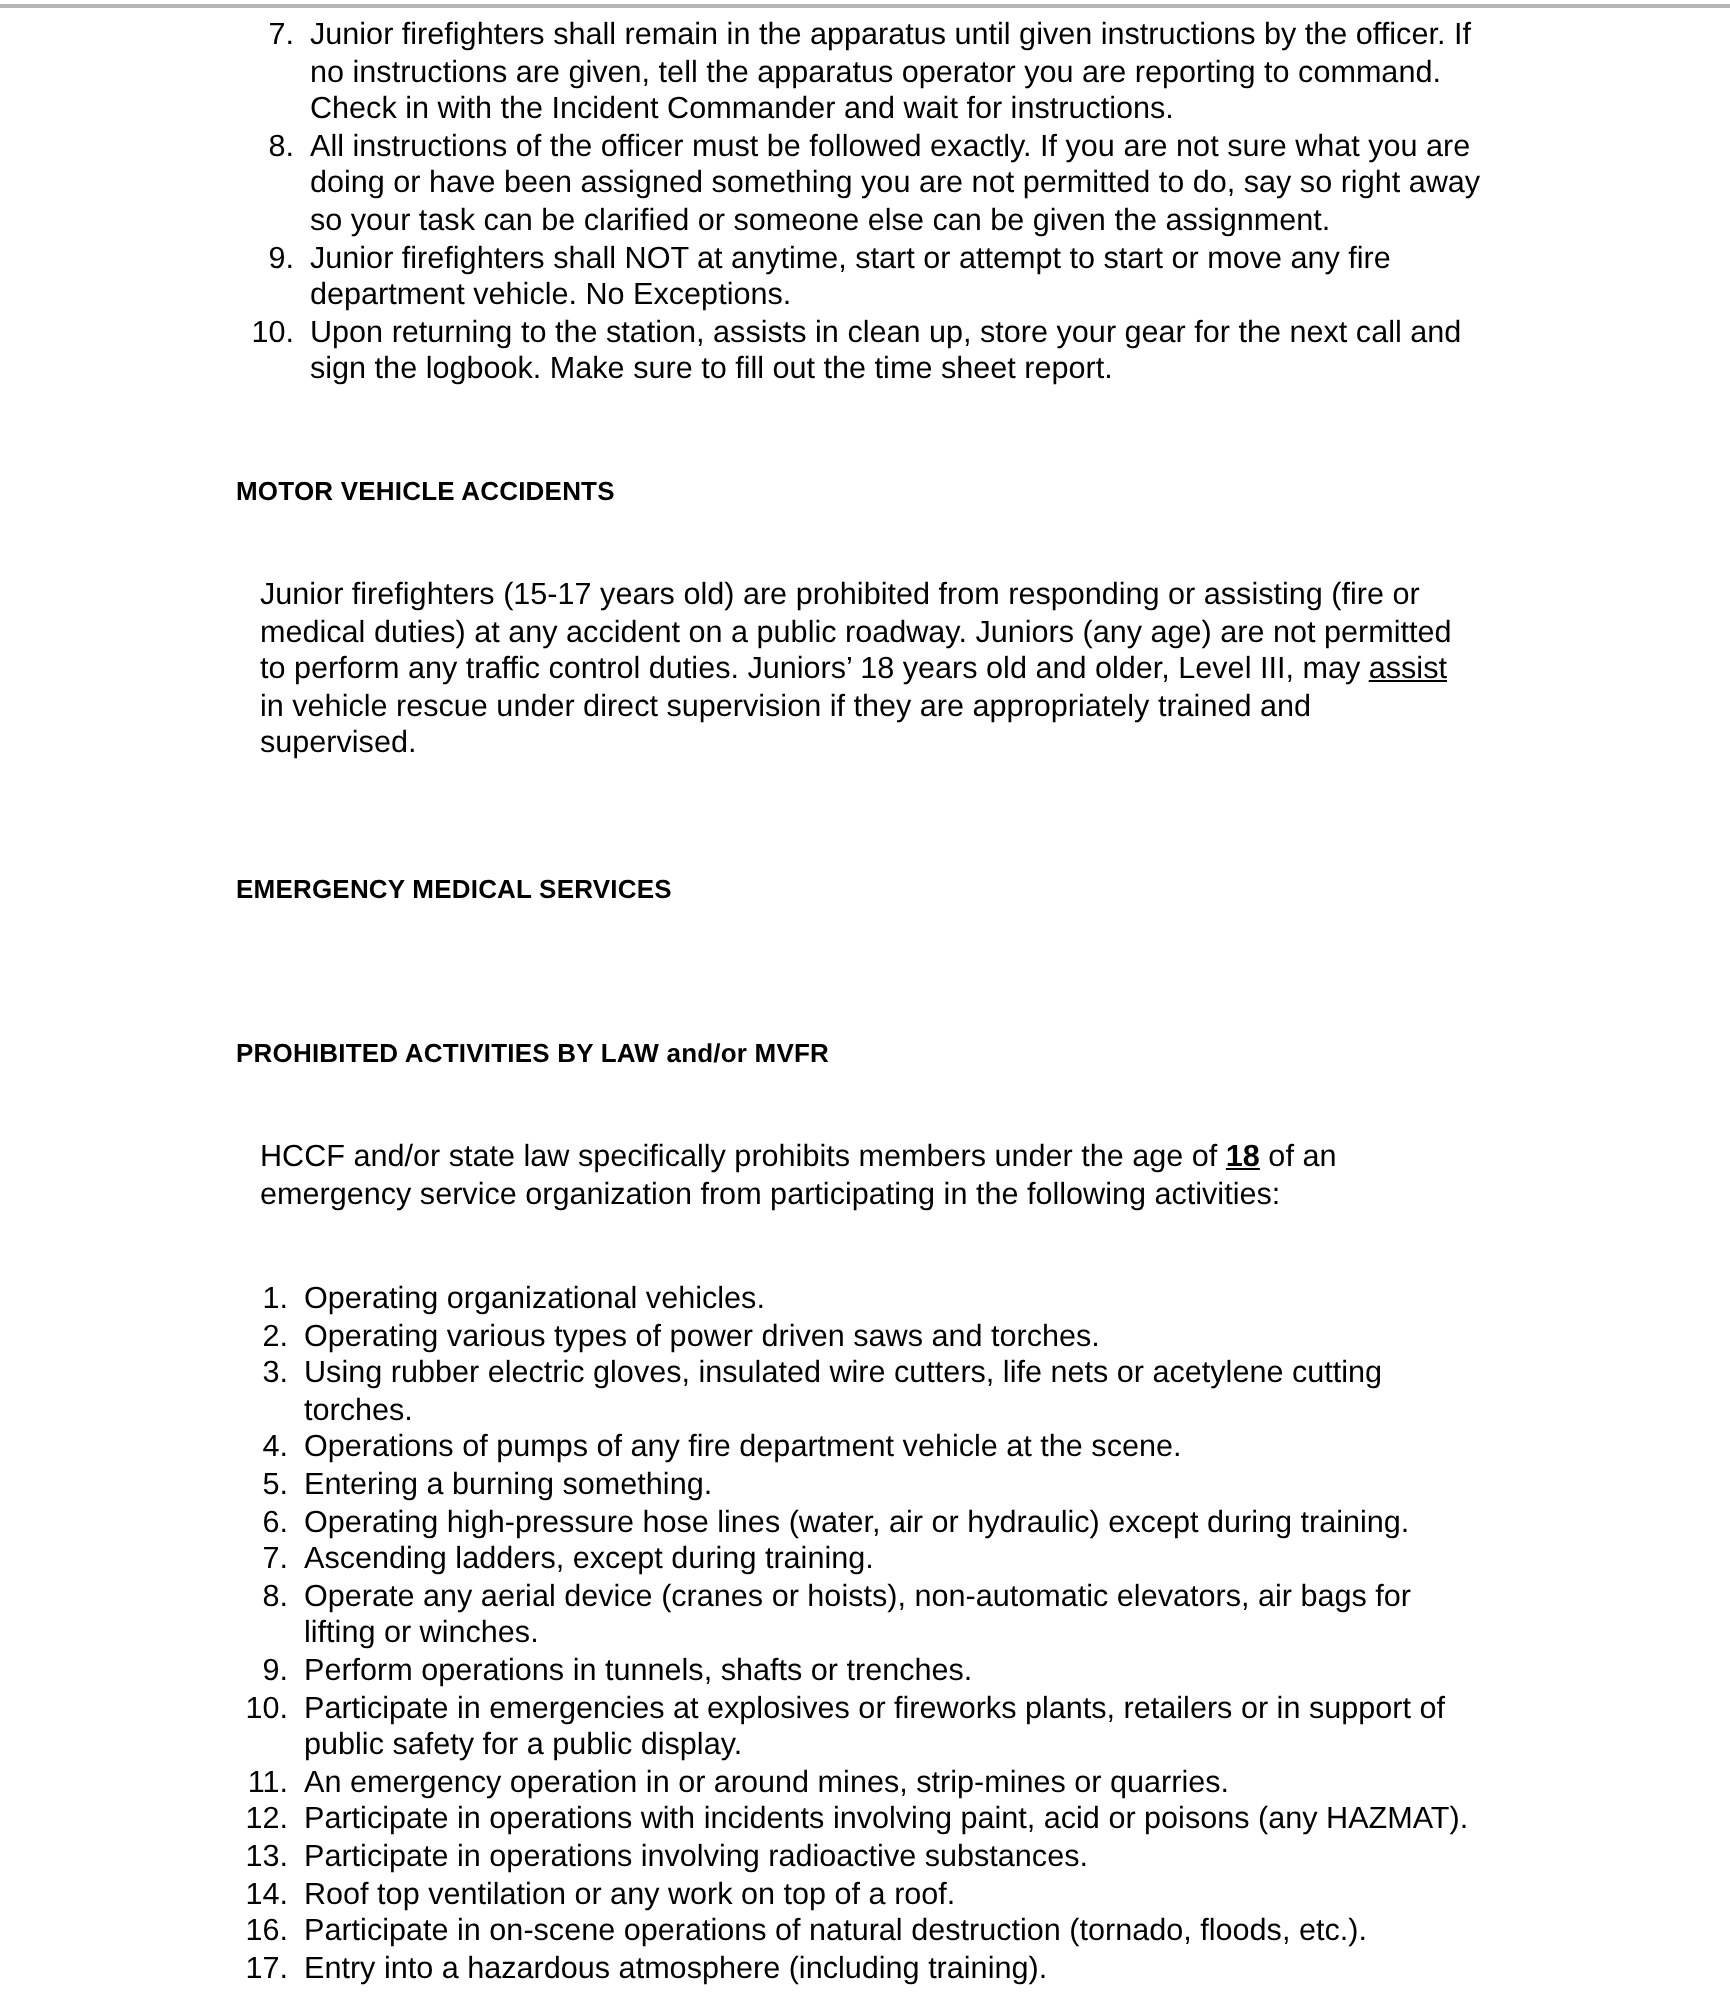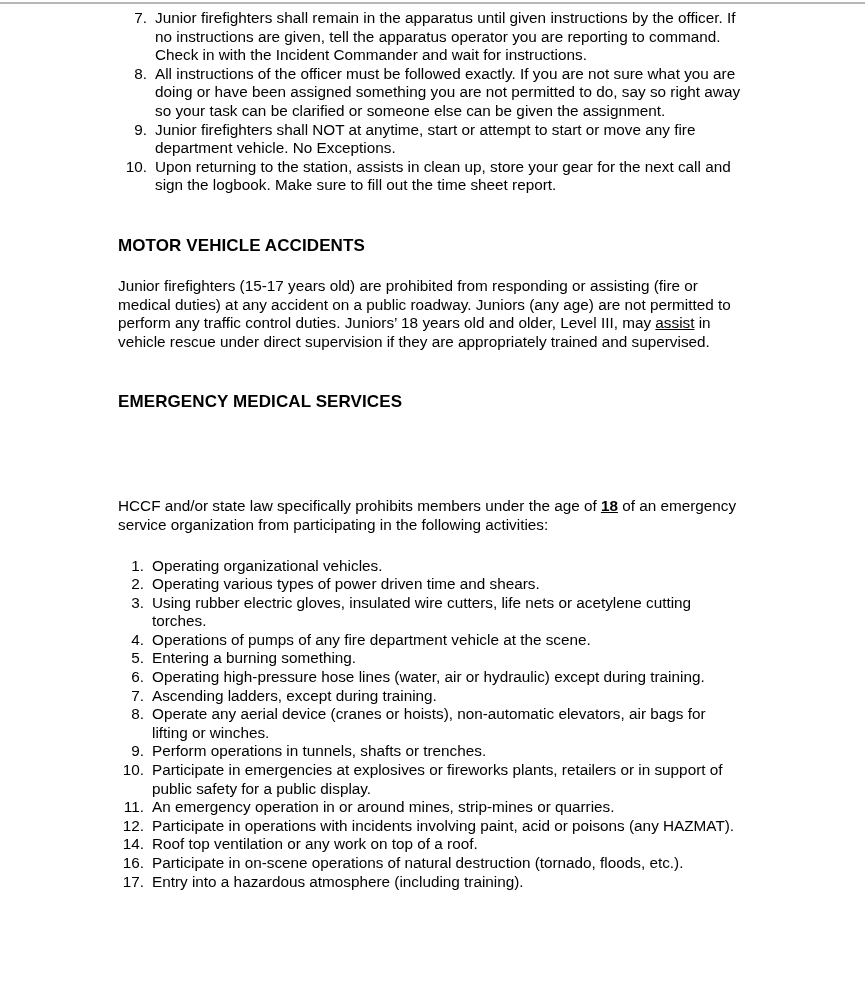--- a/index.html
+++ b/index.html
@@ -72,32 +72,32 @@
   
   ol.list-cont > li {
     padding-left: 37px;
   }
   ol.list-cont > li > .num {
     width: 29px;
   }
 
   
   h2.section-heading {
-    font-size: 17px;
+    font-size: 13px;
     line-height: 18px;
     font-weight: bold;
     margin: 0;
     letter-spacing: 0.1px;
   }
 
   
   p.body-text {
     font-size: 15.3px;
     line-height: 18.6px;
-    margin: 0;
+    margin: 12px;
   }
 
   
   .sp-heading-top   { height: 42px; }
   .sp-heading-body  { height: 22px; }
   .sp-body-heading  { height: 42px; }
   .sp-intro-list    { height: 22px; }
 
   u.underline { text-decoration: underline; }
   b.bold { font-weight: bold; text-decoration: underline; }
@@ -133,32 +133,33 @@
     <div class="sp-heading-top"></div>
     <h2 class="section-heading">MOTOR VEHICLE ACCIDENTS</h2>
     <div class="sp-heading-body"></div>
     <p class="body-text"><span>Junior firefighters (15-17 years old) are prohibited from responding or assisting (fire or medical duties) at any accident on a public roadway. Juniors (any age) are not permitted to perform any traffic control duties. Juniors’ 18 years old and older, Level III, may </span><u class="underline">assist</u><span> in vehicle rescue under direct supervision if they are appropriately trained and supervised.</span></p>
 
     <div class="sp-body-heading"></div>
     <h2 class="section-heading">EMERGENCY MEDICAL SERVICES</h2>
     <div class="sp-heading-body"></div>
 
     <div class="sp-body-heading"></div>
+    <h2 class="section-heading">PROHIBITED ACTIVITIES BY LAW and/or MVFR</h2>
     <div class="sp-heading-body"></div>
     <p class="body-text"><span>HCCF and/or state law specifically prohibits members under the age of </span><b class="bold">18</b><span> of an emergency service organization from participating in the following activities:</span></p>
 
     <div class="sp-intro-list"></div>
     <ol class="doc-list list-prohibited">
       <li>
         <span class="num">1.</span>
         <span class="li-text">Operating organizational vehicles.</span>
       </li>
       <li>
         <span class="num">2.</span>
-        <span class="li-text">Operating various types of power driven time and shears.</span>
+        <span class="li-text">Operating various types of power driven saws and torches.</span>
       </li>
       <li>
         <span class="num">3.</span>
         <span class="li-text">Using rubber electric gloves, insulated wire cutters, life nets or acetylene cutting torches.</span>
       </li>
       <li>
         <span class="num">4.</span>
         <span class="li-text">Operations of pumps of any fire department vehicle at the scene.</span>
       </li>
       <li>
@@ -187,20 +188,24 @@
       </li>
       <li>
         <span class="num">11.</span>
         <span class="li-text">An emergency operation in or around mines, strip-mines or quarries.</span>
       </li>
       <li>
         <span class="num">12.</span>
         <span class="li-text">Participate in operations with incidents involving paint, acid or poisons (any HAZMAT).</span>
       </li>
       <li>
+        <span class="num">13.</span>
+        <span class="li-text">Participate in operations involving radioactive substances.</span>
+      </li>
+      <li>
         <span class="num">14.</span>
         <span class="li-text">Roof top ventilation or any work on top of a roof.</span>
       </li>
       <li>
         <span class="num">16.</span>
         <span class="li-text">Participate in on-scene operations of natural destruction (tornado, floods, etc.).</span>
       </li>
       <li>
         <span class="num">17.</span>
         <span class="li-text">Entry into a hazardous atmosphere (including training).</span>

